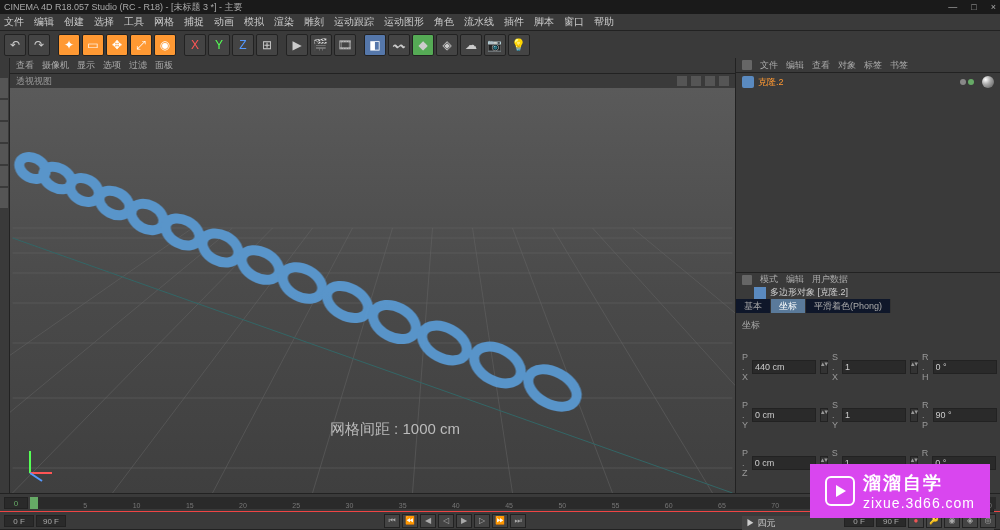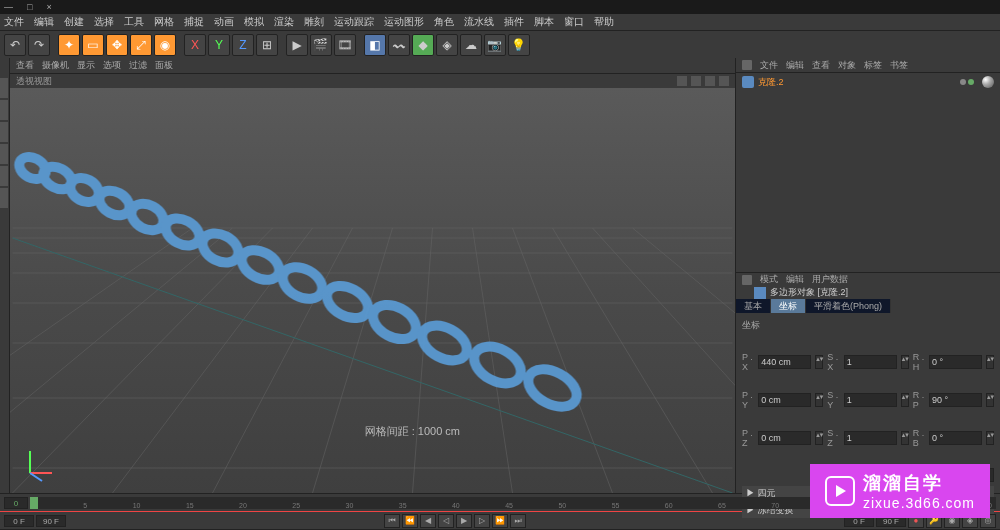--- a/index.html
+++ b/index.html
@@ -47,21 +47,21 @@
 .attr-panel { height: 220px; display: flex; flex-direction: column; }
 .attr-tabs { height: 14px; display: flex; gap: 8px; padding: 0 6px; font-size: 9px; color: #aaa; align-items: center; }
 .attr-title { height: 16px; display: flex; align-items: center; padding: 0 18px; gap: 4px; font-size: 9px; }
 .attr-subtabs { height: 14px; display: flex; font-size: 9px; }
 .attr-subtabs .st { padding: 1px 8px; background: #0f172a; color: #aaa; border-right: 1px solid #333; }
 .attr-subtabs .st.active { background: #5a7a9a; color: #fff; }
 .attr-body { flex: 1; padding: 4px 6px; font-size: 9px; }
 .attr-section { padding: 2px 0; color: #aaa; }
 .coord-row { display: flex; gap: 4px; align-items: center; margin: 18px 0; }
 .coord-row .lbl { width: 28px; color: #999; }
-.coord-row input { width: 53px; height: 14px; background: #2a2a2a; border: 1px solid #222; color: #ccc; font-size: 9px; padding: 0 2px; }
+.coord-row input { width: 64px; height: 14px; background: #2a2a2a; border: 1px solid #222; color: #ccc; font-size: 9px; padding: 0 2px; }
 .coord-row .spin { width: 8px; height: 14px; background: #333; border: 1px solid #222; font-size: 7px; text-align: center; line-height: 6px; color: #999; }
 .hpb-row { text-align: right; padding: 2px 0; }
 .hpb-row select { background: #2a2a2a; border: 1px solid #222; color: #ccc; font-size: 9px; width: 60px; height: 14px; }
 .collapse-row { background: #444; padding: 1px 4px; margin-top: 2px; cursor: pointer; }
 
 .watermark { position: absolute; right: 10px; bottom: 12px; width: 180px; height: 54px; background: #d946ef; display: flex; align-items: center; justify-content: center; gap: 8px; color: #fff; }
 .watermark .play { width: 30px; height: 30px; border: 2px solid #fff; border-radius: 6px; display: flex; align-items: center; justify-content: center; }
 .watermark .play::after { content: ""; border-left: 10px solid #fff; border-top: 6px solid transparent; border-bottom: 6px solid transparent; margin-left: 3px; }
 .watermark .txt { display: flex; flex-direction: column; }
 .watermark .big { font-size: 18px; font-weight: bold; letter-spacing: 2px; }
@@ -77,26 +77,27 @@
 .playback .pin { width: 30px; height: 12px; background: #2a2a2a; border: 1px solid #222; text-align: center; line-height: 12px; }
 .playback .pbtn { width: 16px; height: 14px; background: #444; border: 1px solid #222; display: flex; align-items: center; justify-content: center; }
 .playback .spacer { flex: 1; }
 
 .statusbar { height: 14px; background: #3a3a3a; display: flex; align-items: center; padding: 0 6px; font-size: 9px; color: #888; border-top: 1px solid #222; gap: 8px; }
 .statusbar .grow { flex: 1; }
 
 .axis-gizmo { position: absolute; left: 10px; bottom: 10px; width: 40px; height: 40px; }
 .axis-gizmo svg { overflow: visible; }
 
-.footer-info { position: absolute; right: 275px; bottom: 54px; font-size: 11px; color: #bbb; }
+.footer-info { position: absolute; right: 275px; bottom: 54px; font-size: 15px; color: #bbb; }
 </style>
 </head>
 <body>
 
 <div class="titlebar">
+  <span>CINEMA 4D R18.057 Studio (RC - R18) - [未标题 3 *] - 主要</span>
   <div class="win-ctrl">
     <span>—</span>
     <span>□</span>
     <span>×</span>
   </div>
 </div>
 
 <div class="menubar">
   <span>文件</span>
   <span>编辑</span>

